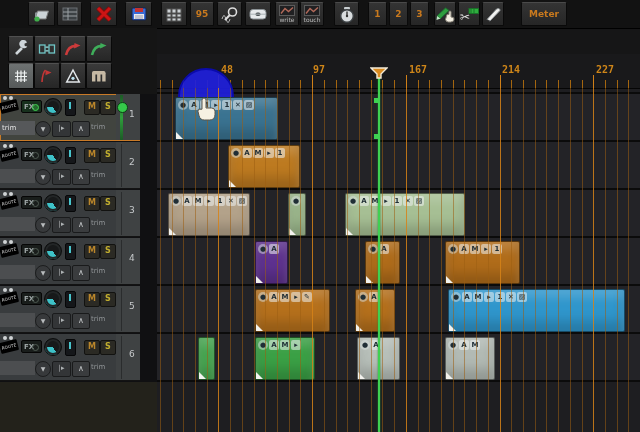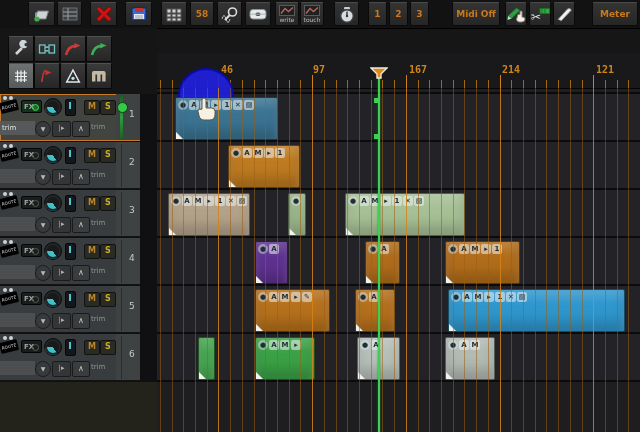--- a/index.html
+++ b/index.html
@@ -119,21 +119,21 @@
               <rect x="2" y="7" width="4" height="3"></rect>
               <rect x="7" y="7" width="4" height="3"></rect>
               <rect x="12" y="7" width="4" height="3"></rect>
               <rect x="2" y="11" width="4" height="3"></rect>
               <rect x="7" y="11" width="4" height="3"></rect>
               <rect x="12" y="11" width="4" height="3"></rect>
             </g>
           </svg></div>
       </div>
       <div class="tbtn" style="margin-left: 3px; width: 24px;">
-        <div class="tb-txt">58</div>
+        <div class="tb-txt">95</div>
       </div>
       <div class="tbtn" style="margin-left: 3px; width: 25px;">
         <div style="line-height: 0;"><svg width="20" height="17">
             <path d="M2 13 q2-7 4 0 q2 7 4 0" stroke="#bbb" fill="none"></path>
             <circle cx="12.5" cy="6" r="4" fill="none" stroke="#ddd" stroke-width="1.6"></circle>
             <line x1="9.8" y1="9" x2="5" y2="14" stroke="#ddd" stroke-width="2"></line>
           </svg></div>
       </div>
       <div class="tbtn" style="margin-left: 3px; width: 26px;">
         <div style="line-height: 0;"><svg width="20" height="16">
@@ -165,23 +165,20 @@
           </svg></div>
       </div>
       <div class="tbtn" style="margin-left: 9px; width: 19px;">
         <div class="tb-txt">1</div>
       </div>
       <div class="tbtn" style="margin-left: 2px; width: 19px;">
         <div class="tb-txt">2</div>
       </div>
       <div class="tbtn" style="margin-left: 2px; width: 19px;">
         <div class="tb-txt">3</div>
-      </div>
-      <div class="tbtn" style="margin-left: 23px; width: 48px;">
-        <div class="tb-txt">Midi Off</div>
       </div>
       <div class="tbtn" style="margin-left: 5px; width: 22px;">
         <div style="line-height: 0;"><svg width="21" height="17">
             <path d="M2 10 L10.5 2 l3.5 2.4 L5.5 12.5 z" fill="#2f9e3f" stroke="#1c7030"></path>
             <path d="M2 10 l3.5 2.5 -4 1.5 z" fill="#bde8c4"></path>
             <path d="M12 8.5 h2 v-2.5 q0-1 1-1 t1 1 V11 q3 0 3 2 0 3-3.5 3 h-2 q-2.5 0-3-2.5 z" fill="#f3efe2" stroke="#8a857a"></path>
           </svg></div>
       </div>
       <div class="tbtn" style="margin-left: 2px; width: 22px;">
         <div style="line-height: 0;"><svg width="21" height="17">
@@ -422,25 +419,25 @@
         <div class="tick minor" style="left: 365.988px;"></div>
         <div class="tick minor" style="left: 377.7px;"></div>
         <div class="tick minor" style="left: 389.412px;"></div>
         <div class="tick minor" style="left: 401.125px;"></div>
         <div class="tick minor" style="left: 412.837px;"></div>
         <div class="tick minor" style="left: 424.55px;"></div>
         <div class="tick major" style="left: 436.262px;"></div>
         <div class="tick minor" style="left: 447.975px;"></div>
         <div class="tick minor" style="left: 459.688px;"></div>
         <div class="tick minor" style="left: 471.4px;"></div>
-        <div class="rlabel" style="left: 64px;">46</div>
+        <div class="rlabel" style="left: 64px;">48</div>
         <div class="rlabel" style="left: 156px;">97</div>
         <div class="rlabel" style="left: 252px;">167</div>
         <div class="rlabel" style="left: 345px;">214</div>
-        <div class="rlabel" style="left: 439px;">121</div>
+        <div class="rlabel" style="left: 439px;">227</div>
       </div>
       <div class="gline" style="left: 2.9px;"></div>
       <div class="gline" style="left: 14.6125px;"></div>
       <div class="gline" style="left: 26.325px;"></div>
       <div class="gline" style="left: 38.0375px;"></div>
       <div class="gline" style="left: 49.75px;"></div>
       <div class="gline major" style="left: 61.4625px;"></div>
       <div class="gline" style="left: 73.175px;"></div>
       <div class="gline" style="left: 84.8875px;"></div>
       <div class="gline" style="left: 96.6px;"></div>

